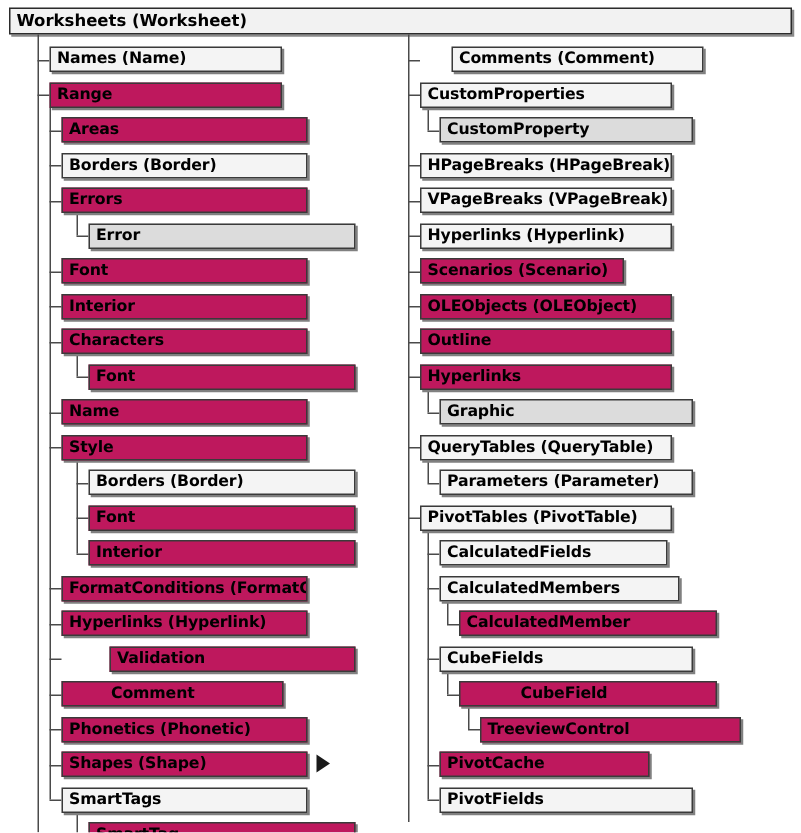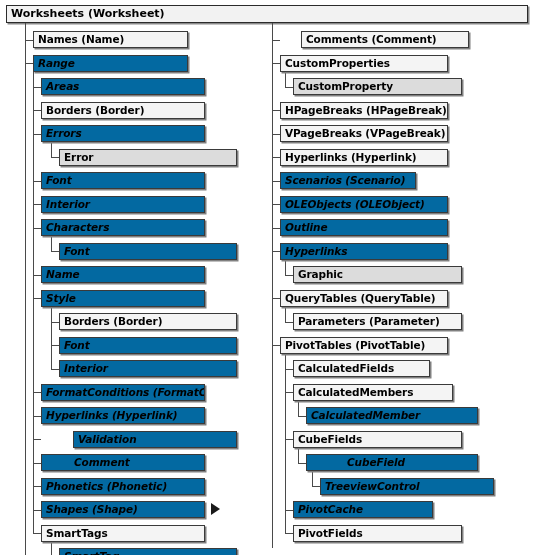--- a/index.html
+++ b/index.html
@@ -27,21 +27,21 @@
     line-height: 15px;
     padding: 0 3px 0 4px;
     font-size: 10.5px;
     font-weight: bold;
     color: #000000;
     white-space: nowrap;
     overflow: hidden;
     letter-spacing: -0.1px;
   }
   .node.shade-light  { background: #f4f4f4; }
-  .node.shade-mid    { background: #0369a1; font-style: italic; }
+  .node.shade-mid    { background: #be185d; }
   .node.shade-dark   { background: #dcdcdc; }
 
   .root {
     position: absolute;
     box-sizing: border-box;
     border: 1px solid #2b2b2b;
     box-shadow: 1.5px 1.5px 0 0 #8a8a8a;
     background: #f2f2f2;
     height: 18px;
     line-height: 16px;
@@ -151,21 +151,21 @@
       <div class="node shade-mid" style="left: 41px; top: 219px; width: 164px;">Characters</div>
       <div class="node shade-mid" style="left: 59px; top: 242.5px; width: 178px;">Font</div>
       <div class="node shade-mid" style="left: 41px; top: 266px; width: 164px;">Name</div>
       <div class="node shade-mid" style="left: 41px; top: 289.5px; width: 164px;">Style</div>
       <div class="node shade-light" style="left: 59px; top: 313px; width: 178px;">Borders (Border)</div>
       <div class="node shade-mid" style="left: 59px; top: 336.5px; width: 178px;">Font</div>
       <div class="node shade-mid" style="left: 59px; top: 360px; width: 178px;">Interior</div>
       <div class="node shade-mid" style="left: 41px; top: 383.5px; width: 164px;">FormatConditions (FormatCondition)</div>
       <div class="node shade-mid" style="left: 41px; top: 407px; width: 164px;">Hyperlinks (Hyperlink)</div>
       <div class="node shade-mid" style="left: 41px; top: 430.5px; width: 164px; margin-left: 32px;">Validation</div>
-      <div class="node shade-mid" style="left: 41px; top: 454px; width: 164px; padding-left: 32px;">Comment</div>
+      <div class="node shade-mid" style="left: 41px; top: 454px; width: 148px; padding-left: 32px;">Comment</div>
       <div class="node shade-mid" style="left: 41px; top: 477.5px; width: 164px;">Phonetics (Phonetic)</div>
       <div class="node shade-mid" style="left: 41px; top: 501px; width: 164px;">Shapes (Shape)</div>
       <div class="arrow" style="left: 211px; top: 503px;"></div>
       <div class="node shade-light" style="left: 41px; top: 524.5px; width: 164px;">SmartTags</div>
       <div class="node shade-mid" style="left: 59px; top: 548px; width: 178px;">SmartTag</div>
     </div>
   <div id="right-col">
       <div class="node shade-light" style="left: 280px; top: 31px; width: 168px; margin-left: 21px;">Comments (Comment)</div>
       <div class="node shade-light" style="left: 280px; top: 54.5px; width: 168px;">CustomProperties</div>
       <div class="node shade-dark" style="left: 293px; top: 78px; width: 169px;">CustomProperty</div>
@@ -173,21 +173,21 @@
       <div class="node shade-light" style="left: 280px; top: 125px; width: 168px;">VPageBreaks (VPageBreak)</div>
       <div class="node shade-light" style="left: 280px; top: 148.5px; width: 168px;">Hyperlinks (Hyperlink)</div>
       <div class="node shade-mid" style="left: 280px; top: 172px; width: 136px;">Scenarios (Scenario)</div>
       <div class="node shade-mid" style="left: 280px; top: 195.5px; width: 168px;">OLEObjects (OLEObject)</div>
       <div class="node shade-mid" style="left: 280px; top: 219px; width: 168px;">Outline</div>
       <div class="node shade-mid" style="left: 280px; top: 242.5px; width: 168px;">Hyperlinks</div>
       <div class="node shade-dark" style="left: 293px; top: 266px; width: 169px;">Graphic</div>
       <div class="node shade-light" style="left: 280px; top: 289.5px; width: 168px;">QueryTables (QueryTable)</div>
       <div class="node shade-light" style="left: 293px; top: 313px; width: 169px;">Parameters (Parameter)</div>
       <div class="node shade-light" style="left: 280px; top: 336.5px; width: 168px;">PivotTables (PivotTable)</div>
-      <div class="node shade-light" style="left: 293px; top: 360px; width: 137px;">CalculatedFields</div>
+      <div class="node shade-light" style="left: 293px; top: 360px; width: 152px;">CalculatedFields</div>
       <div class="node shade-light" style="left: 293px; top: 383.5px; width: 160px;">CalculatedMembers</div>
       <div class="node shade-mid" style="left: 306px; top: 407px; width: 172px;">CalculatedMember</div>
       <div class="node shade-light" style="left: 293px; top: 430.5px; width: 169px;">CubeFields</div>
       <div class="node shade-mid" style="left: 306px; top: 454px; width: 172px; padding-left: 40px;">CubeField</div>
       <div class="node shade-mid" style="left: 320px; top: 477.5px; width: 174px;">TreeviewControl</div>
       <div class="node shade-mid" style="left: 293px; top: 501px; width: 140px;">PivotCache</div>
       <div class="node shade-light" style="left: 293px; top: 524.5px; width: 169px;">PivotFields</div>
     </div>
 
 </div>

